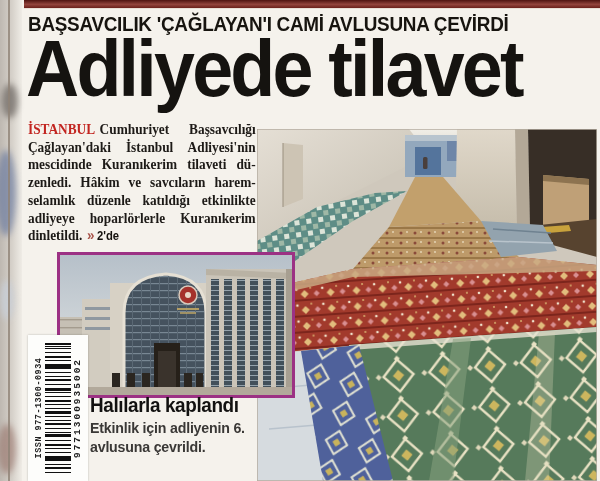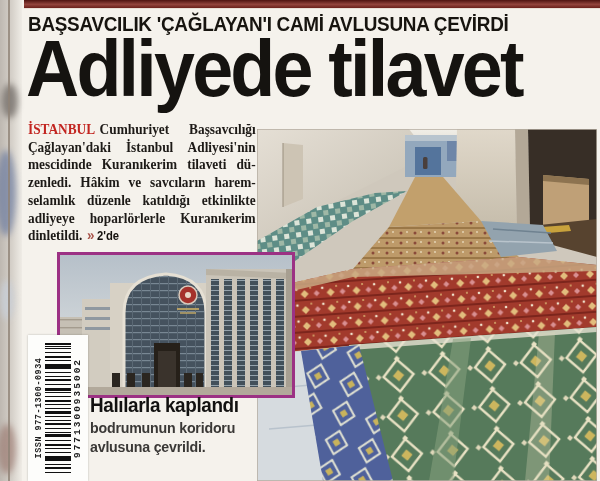--- a/index.html
+++ b/index.html
@@ -245,21 +245,21 @@
           <rect x="124" y="118" width="8" height="22" fill="#2b2620"></rect>
           <rect x="136" y="118" width="7" height="22" fill="#2b2620"></rect>
         </g>
         <rect x="0" y="132" width="232" height="8" fill="#b2a99b"></rect>
       </g>
     </svg>
   </div>
 
   <div class="caption-title">Halılarla kaplandı</div>
   <div class="caption-body">
-    <div>bodrumunun koridoru</div>
+    <div>Etkinlik için adliyenin 6.</div>
     <div>avlusuna çevrildi.</div>
   </div>
 
   <div class="barcode">
     <div class="barcode-issn">ISSN 977-1300-0934</div>
     <div class="barcode-bars"></div>
     <div class="barcode-number">9771300935002</div>
   </div>
 
 </div>

